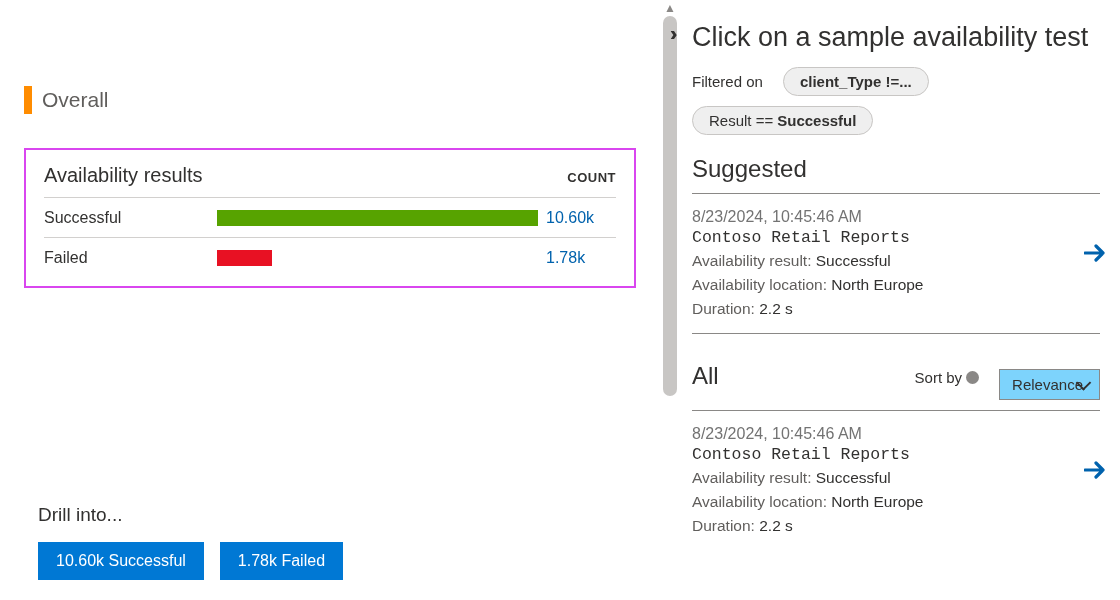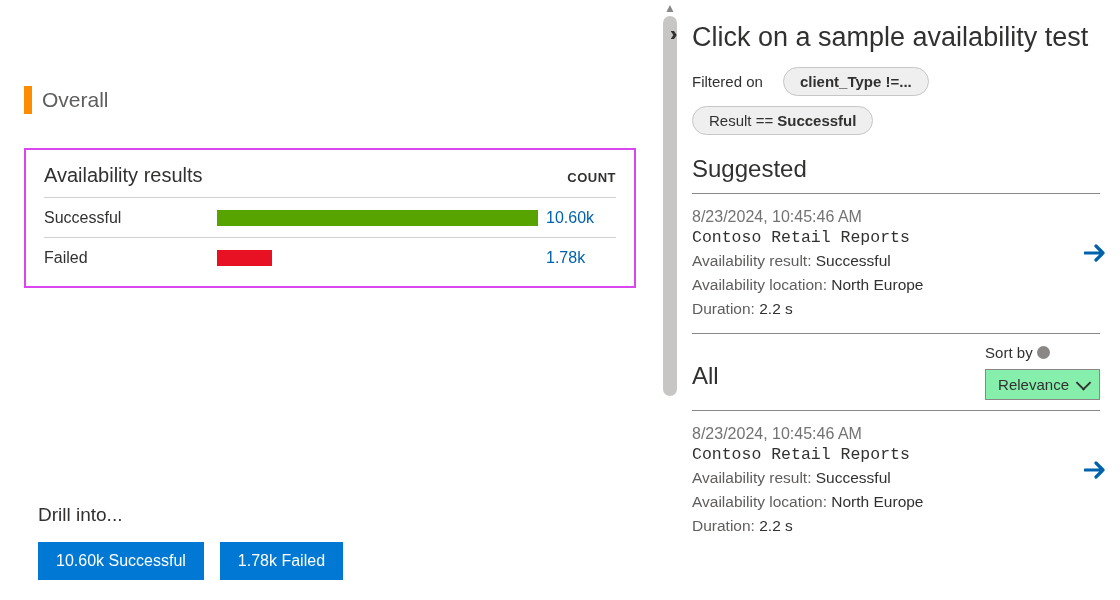--- a/index.html
+++ b/index.html
@@ -195,33 +195,33 @@
     font-size: 22px;
     font-weight: 800;
   }
   .item-arrow svg { display: block; }
 
   .all-hdr {
     display: flex;
     justify-content: space-between;
     align-items: flex-end;
   }
-  .sortby-wrap { display: flex; flex-direction: column; align-items: flex-start; gap: 8px; }
+  .sortby-wrap { display: flex; flex-direction: row; align-items: flex-start; gap: 20px; }
   .sortby-label { font-size: 15px; color: #323130; display: flex; align-items: center; gap: 4px;}
   .info-dot {
     width: 13px; height: 13px; border-radius: 50%;
     background: #8a8886;
     display: inline-block;
   }
   .sortby-select {
     border: 1px solid #8a8886;
-    padding: 6px 30px 6px 12px;
+    padding: 6px 16px 6px 12px;
     font-size: 15px;
     position: relative;
-    background: #86efac;
+    background: #7dd3fc;
     cursor: pointer;
   }
   .sortby-select::after {
     content: "";
     position: absolute;
     right: 10px; top: 50%;
     width: 9px; height: 9px;
     border-right: 2px solid #323130;
     border-bottom: 2px solid #323130;
     transform: translateY(-70%) rotate(45deg);

